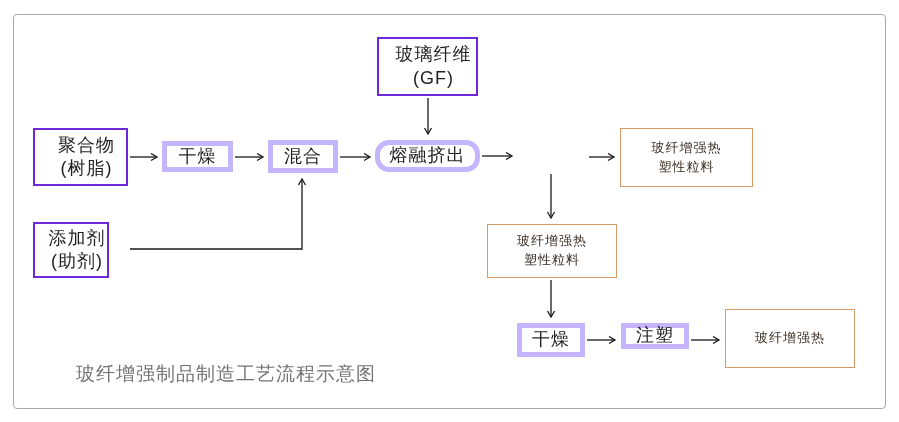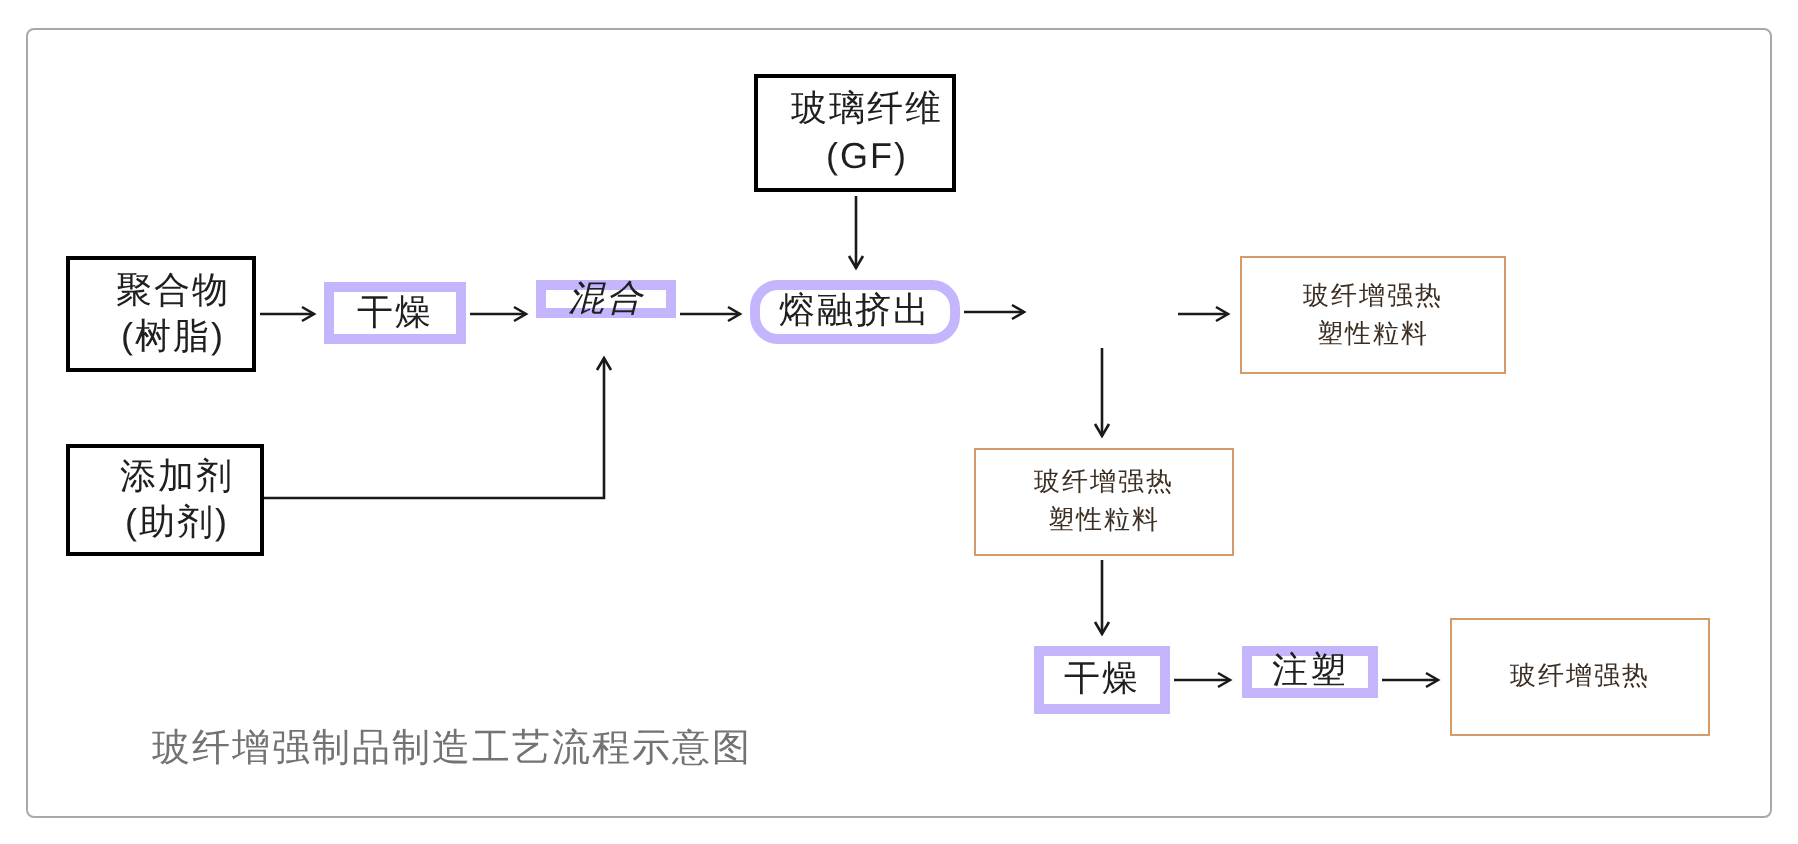--- a/index.html
+++ b/index.html
@@ -34,21 +34,21 @@
     justify-content: center;
     text-align: center;
     background: #ffffff;
     color: #1f1f1f;
     font-size: 18px;
     line-height: 1.3;
     letter-spacing: 1px;
     white-space: nowrap;
     z-index: 2;
   }
-  .material { border: 2px solid #000000; padding-left: 12px; }
+  .material { border: 2px solid #6d28d9; padding-left: 12px; }
   .process  { border: 5px solid #c4b5fd; }
   .product  {
     border: 1px solid #d59a67;
     color: #3c2e22;
     font-size: 13px;
     line-height: 1.45;
   }
   .arrows {
     position: absolute;
     left: 0;
@@ -98,30 +98,30 @@
   <div class="box material" style="left:377px; top:37px; width:101px; height:59px;">
     <span>玻璃纤维</span>
     <span>(GF)</span>
   </div>
 
   <div class="box material" style="left:33px; top:128px; width:95px; height:58px;">
     <span>聚合物</span>
     <span>(树脂)</span>
   </div>
 
-  <div class="box material" style="left:33px; top:222px; width:99px; height:56px;">
+  <div class="box material" style="left:33px; top:222px; width:76px; height:56px;">
     <span>添加剂</span>
     <span>(助剂)</span>
   </div>
 
   <div class="box process" style="left:162px; top:141px; width:71px; height:31px;">
     <span>干燥</span>
   </div>
 
-  <div class="box process" style="left:268px; top:140px; width:70px; height:19px;font-style:italic;">
+  <div class="box process" style="left:268px; top:140px; width:70px; height:33px;">
     <span>混合</span>
   </div>
 
   <div class="box process" style="left:375px; top:140px; width:105px; height:32px;border-radius:14px;">
     <span>熔融挤出</span>
   </div>
 
 
   <div class="box process" style="left:517px; top:323px; width:68px; height:34px;">
     <span>干燥</span>

